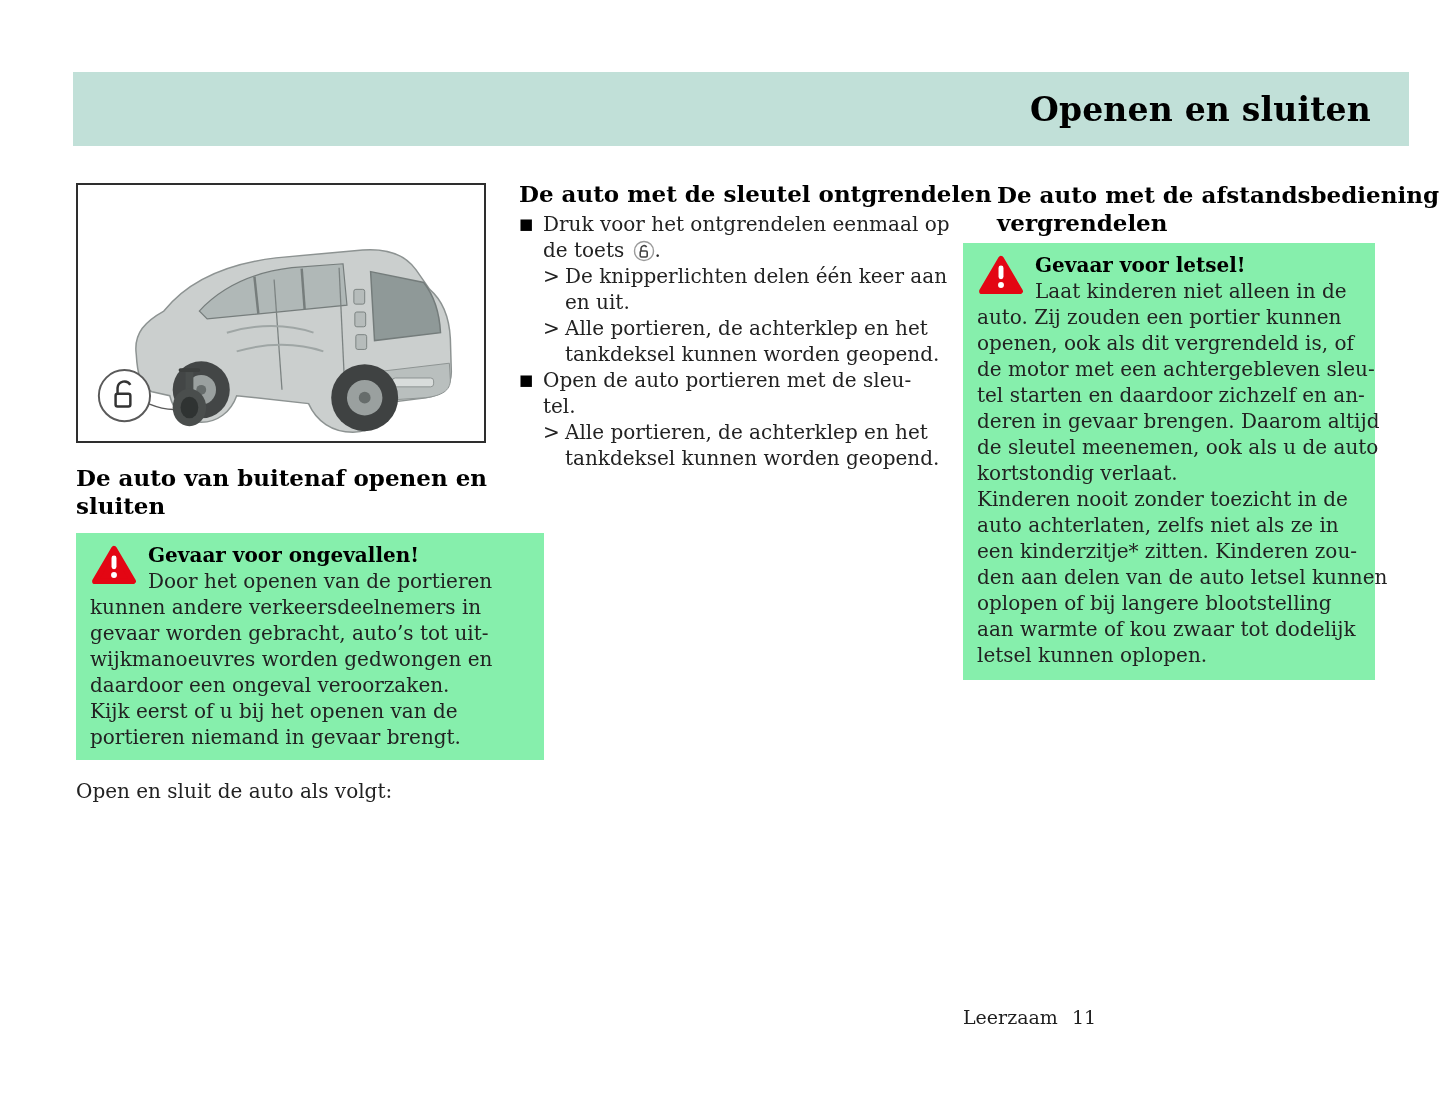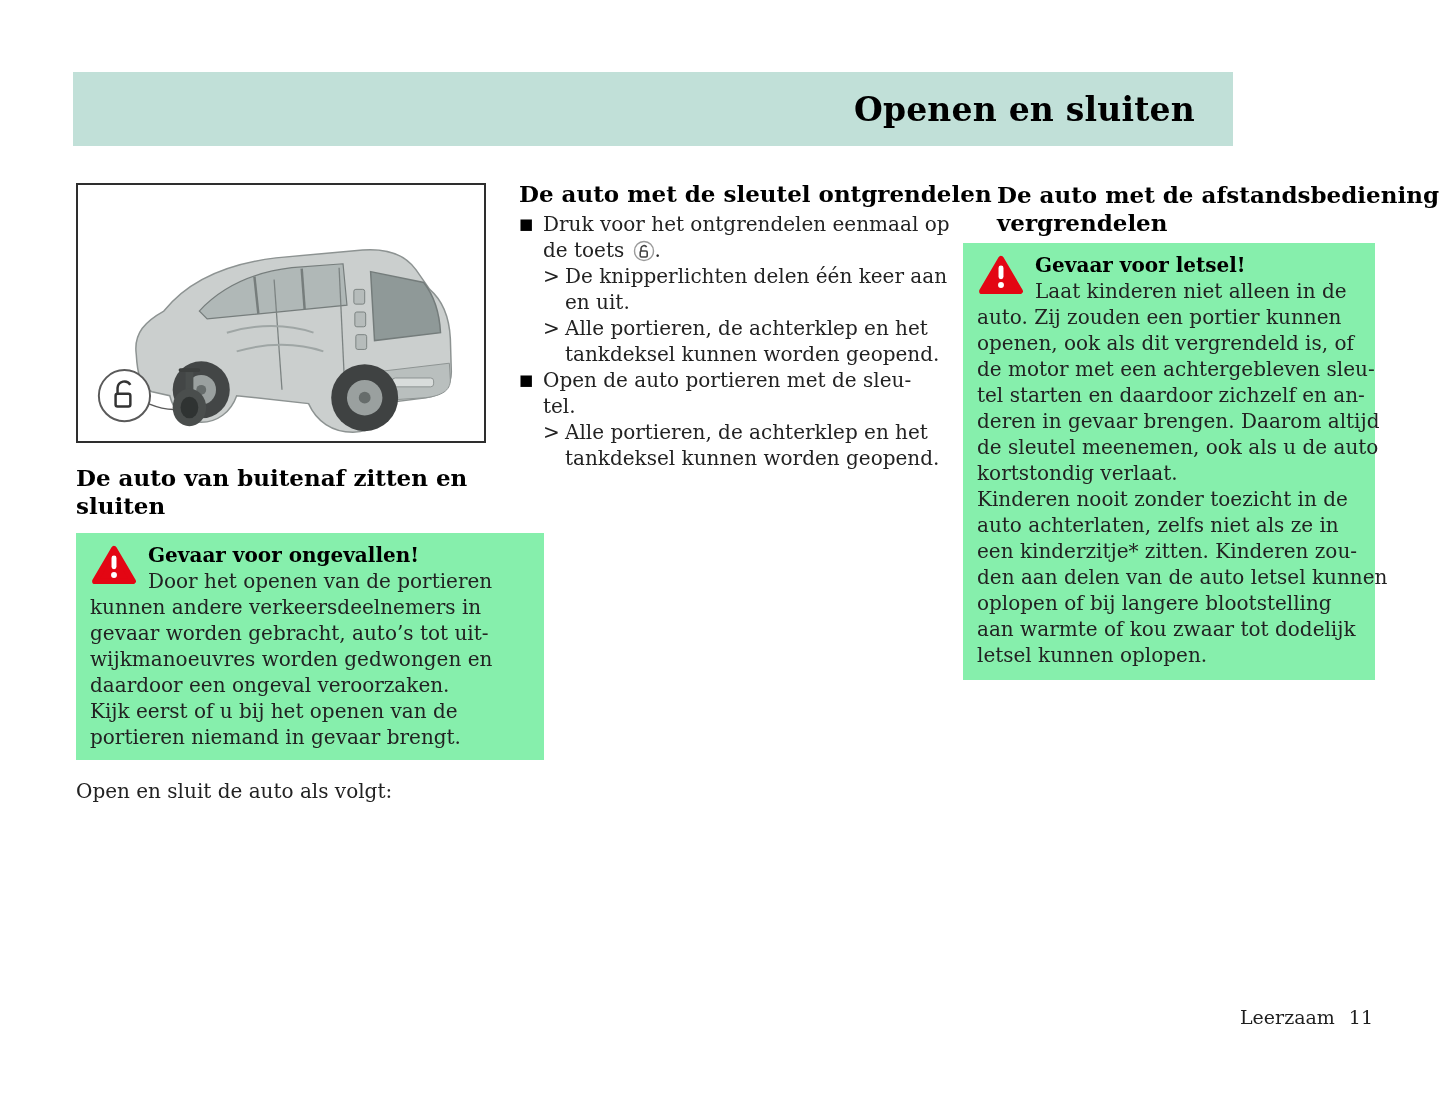--- a/index.html
+++ b/index.html
@@ -3,21 +3,21 @@
 <meta charset="utf-8">
 <style>
   html,body{margin:0;padding:0;background:#ffffff;}
   body{
     width:1445px;height:1093px;position:relative;overflow:hidden;
     font-family:"DejaVu Serif", serif;color:#1e1e1e;
   }
   .abs{position:absolute;}
   
   .header{
-    left:73px;top:72px;width:1160px;height:74px;
+    left:73px;top:72px;width:1336px;height:74px;
     background:#c1e0d8;
     display:flex;align-items:center;justify-content:flex-end;
   }
   .header-title{
     font-size:33px;font-weight:bold;color:#000;
     padding-right:38px;letter-spacing:0.2px;
   }
   
   .imgbox{
     left:76px;top:183px;width:410px;height:260px;
@@ -50,21 +50,21 @@
   .li .marker{flex:0 0 24px;font-size:15px;line-height:26px;color:#000;}
   .li .sub-marker{flex:0 0 22px;font-size:20px;line-height:26px;color:#222;}
   .li .txt{font-size:20px;line-height:26px;color:#222;white-space:pre;}
   .li.sub{margin-left:24px;}
   .plainline{font-size:20px;line-height:26px;color:#222;}
   .inline-key-icon{
     display:inline-block;width:22px;height:22px;vertical-align:-5px;margin-left:2px;
   }
   
   .footer{
-    left:963px;top:1006px;width:410px;text-align:right;
+    left:963px;top:1006px;width:410px;
     font-size:19px;color:#1e1e1e;
   }
   .footer .pageno{margin-left:14px;}
 </style>
 </head>
 <body>
 
 <div class="abs header">
   <div class="header-title">Openen en sluiten</div>
 </div>
@@ -106,21 +106,21 @@
 
     <path d="M70,222 C80,226 88,228 96,228" stroke="#5a5a5a" stroke-width="1.5" fill="none"></path>
 
     <rect x="101" y="186" width="22" height="4" rx="2" fill="#3c3f3e"></rect>
     <rect x="108" y="190" width="8" height="18" fill="#4a4e4d"></rect>
     <ellipse cx="112" cy="226" rx="17" ry="19" fill="#4a4e4d"></ellipse>
     <ellipse cx="112" cy="226" rx="9" ry="11" fill="#2f3332"></ellipse>
   </svg>
 </div>
 
-<div class="abs colhead h-left">De auto van buitenaf zitten en
+<div class="abs colhead h-left">De auto van buitenaf openen en
 sluiten</div>
 
 <div class="abs warnbox warnbox-left">
   <svg class="warn-icon" viewBox="0 0 46 42">
     <polygon points="23,4 43,38 3,38" fill="#e30613" stroke="#e30613" stroke-width="6" stroke-linejoin="round"></polygon>
     <rect x="20.4" y="11" width="5.2" height="14.5" rx="2.6" fill="#ffffff"></rect>
     <circle cx="23" cy="31.5" r="3.1" fill="#ffffff"></circle>
   </svg>
   <div class="warn-title">Gevaar voor ongevallen!</div>
   <div class="warn-body">Door het openen van de portieren

